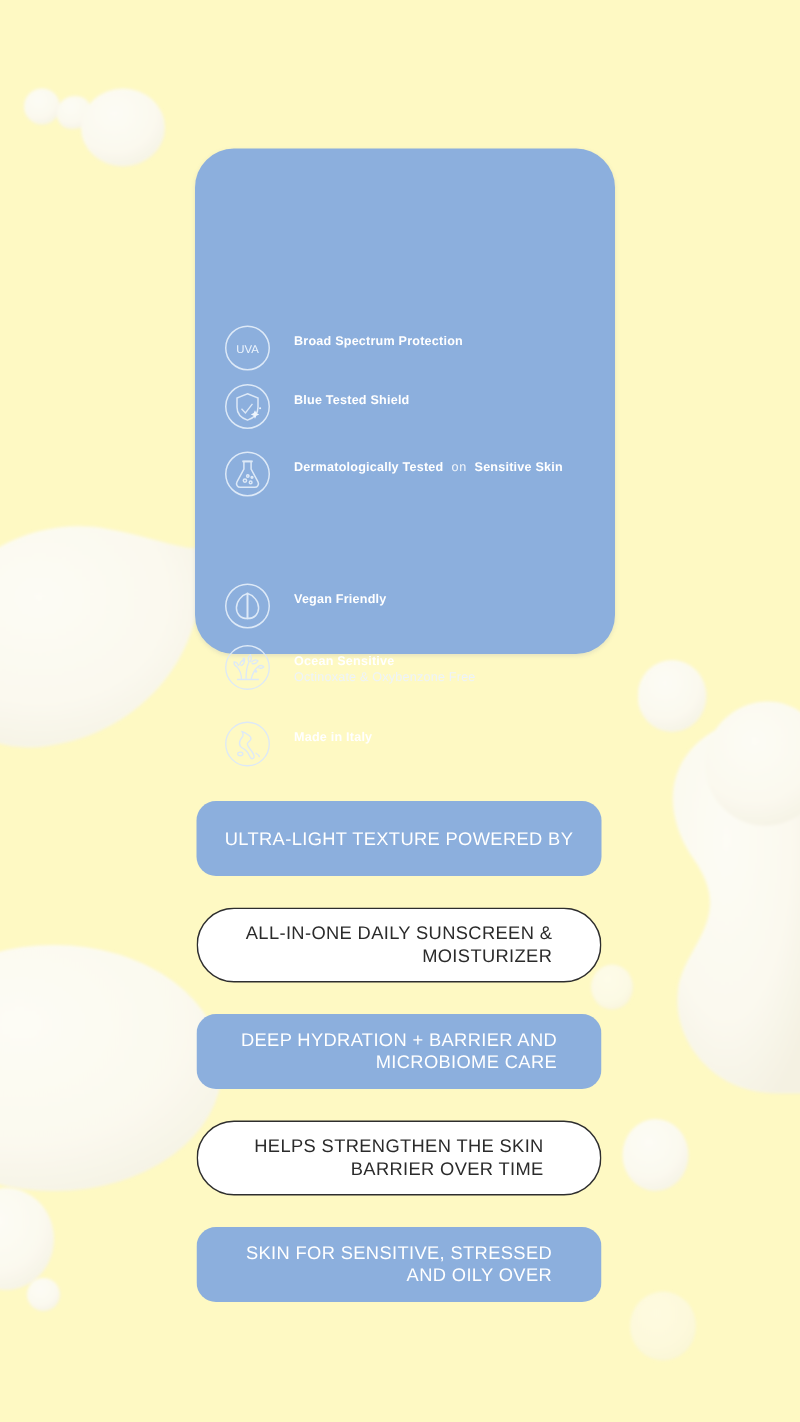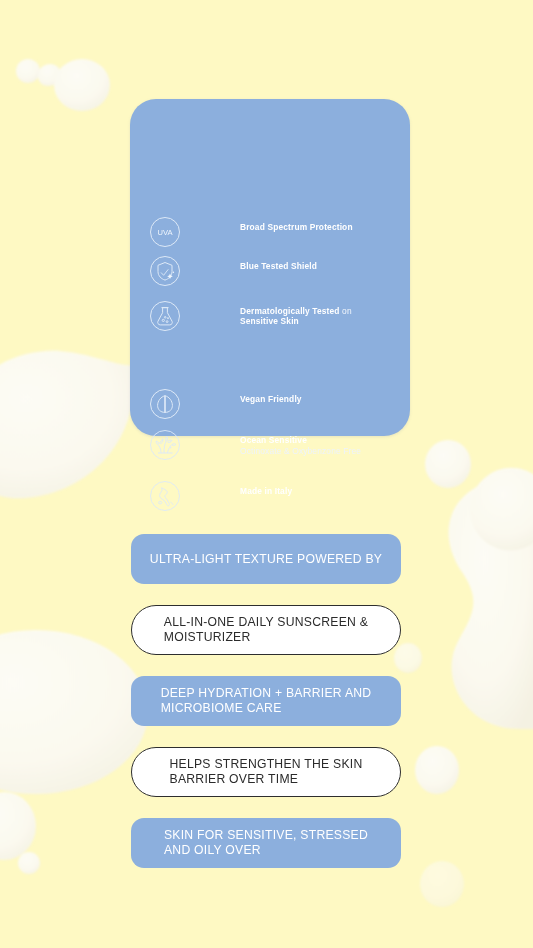--- a/index.html
+++ b/index.html
@@ -57,52 +57,51 @@
     height:34px;
     margin-right:14px;
     position:relative;
     top:-8px;
   }
   .feat-icon svg { display:block; width:34px; height:34px; }
 
   .feat-text {
     padding-top:0px;
     line-height:1.15;
-    margin-left:44px;
   }
 
   .feat-title {
     font-size:8.4px;
     font-weight:bold;
     color:#ffffff;
     letter-spacing:0.15px;
     display:block;
   }
-  .feat-title .soft { font-weight:normal; color:#f2f6fc; }
+  .feat-title .soft { font-weight:normal; color:#f2f6fc;font-family:Liberation Mono, monospace; }
 
   .feat-sub {
     display:block;
     font-size:8.4px;
     font-weight:normal;
     color:#edf3fb;
     letter-spacing:0.15px;
     margin-top:1px;
   }
 
   
   .pill {
     position:absolute;
     left:131px;
     width:270px;
     height:50px;
     border-radius:13px;
     display:flex;
     align-items:center;
     justify-content:center;
-    text-align:left;
+    text-align:right;
     font-size:12.2px;
     letter-spacing:0.25px;
     line-height:1.22;
     padding:0 14px;
   }
   .pill.blue {
     background:#8cafdd;
     color:#ffffff;
     border-radius:13px;
   }

